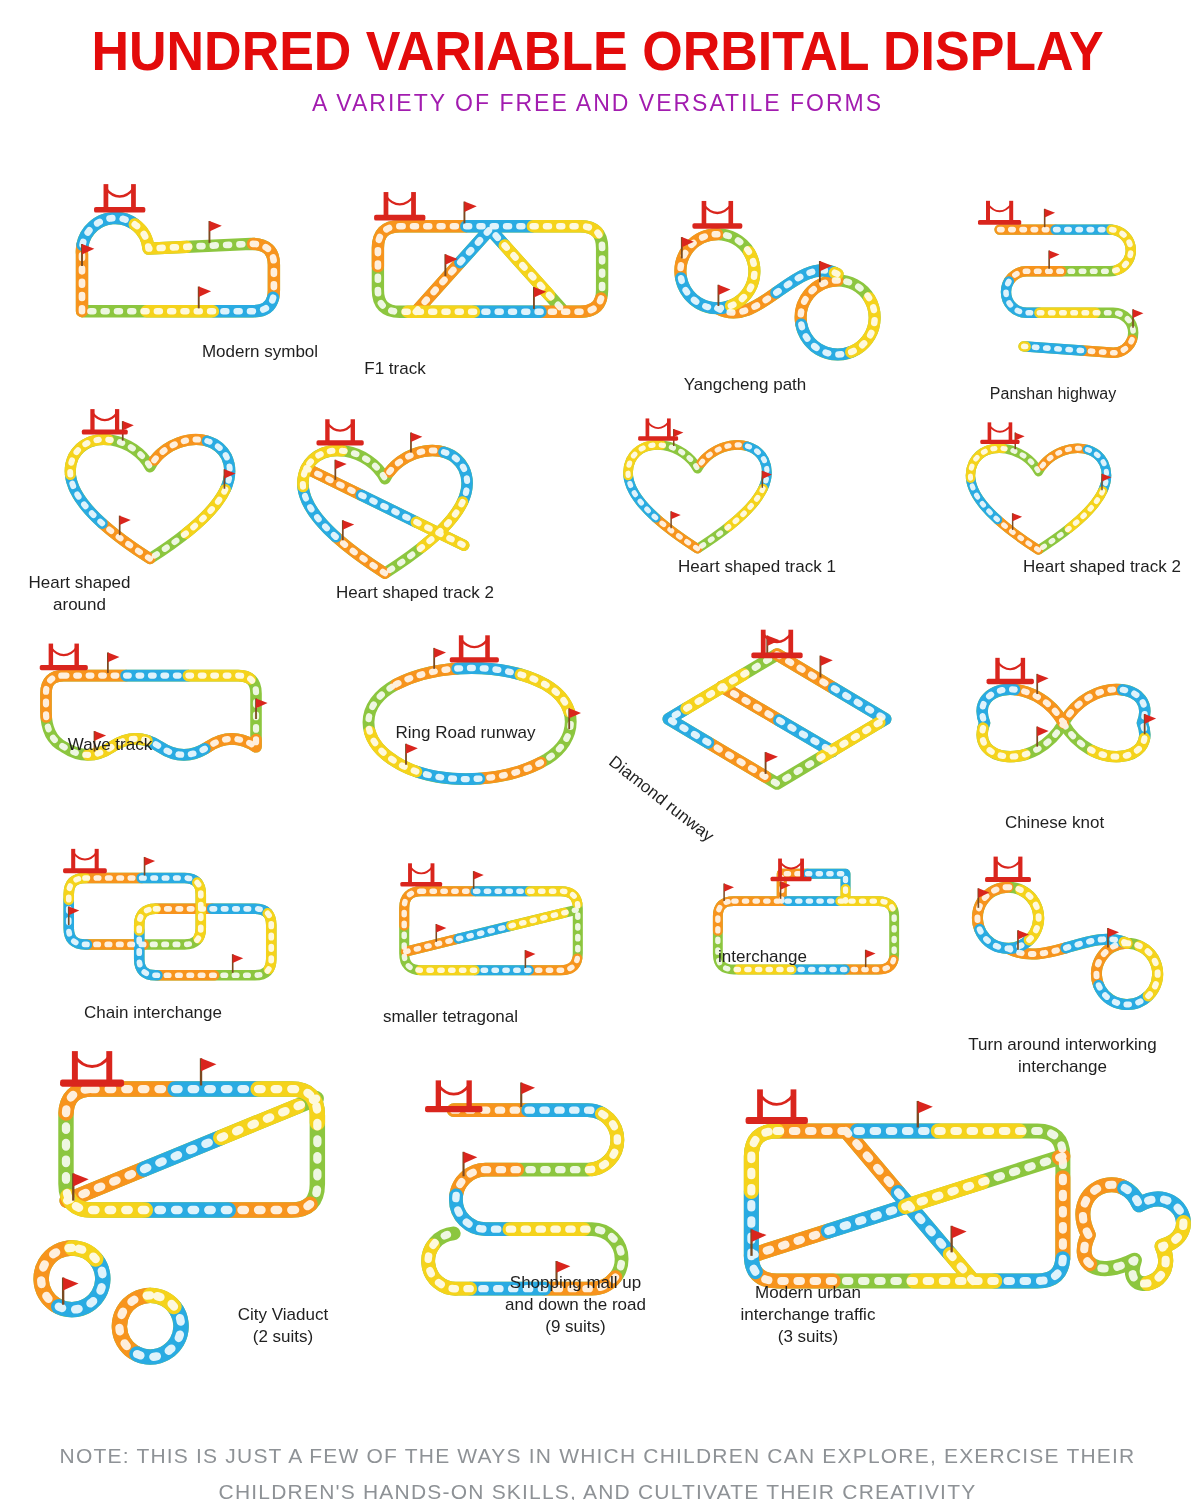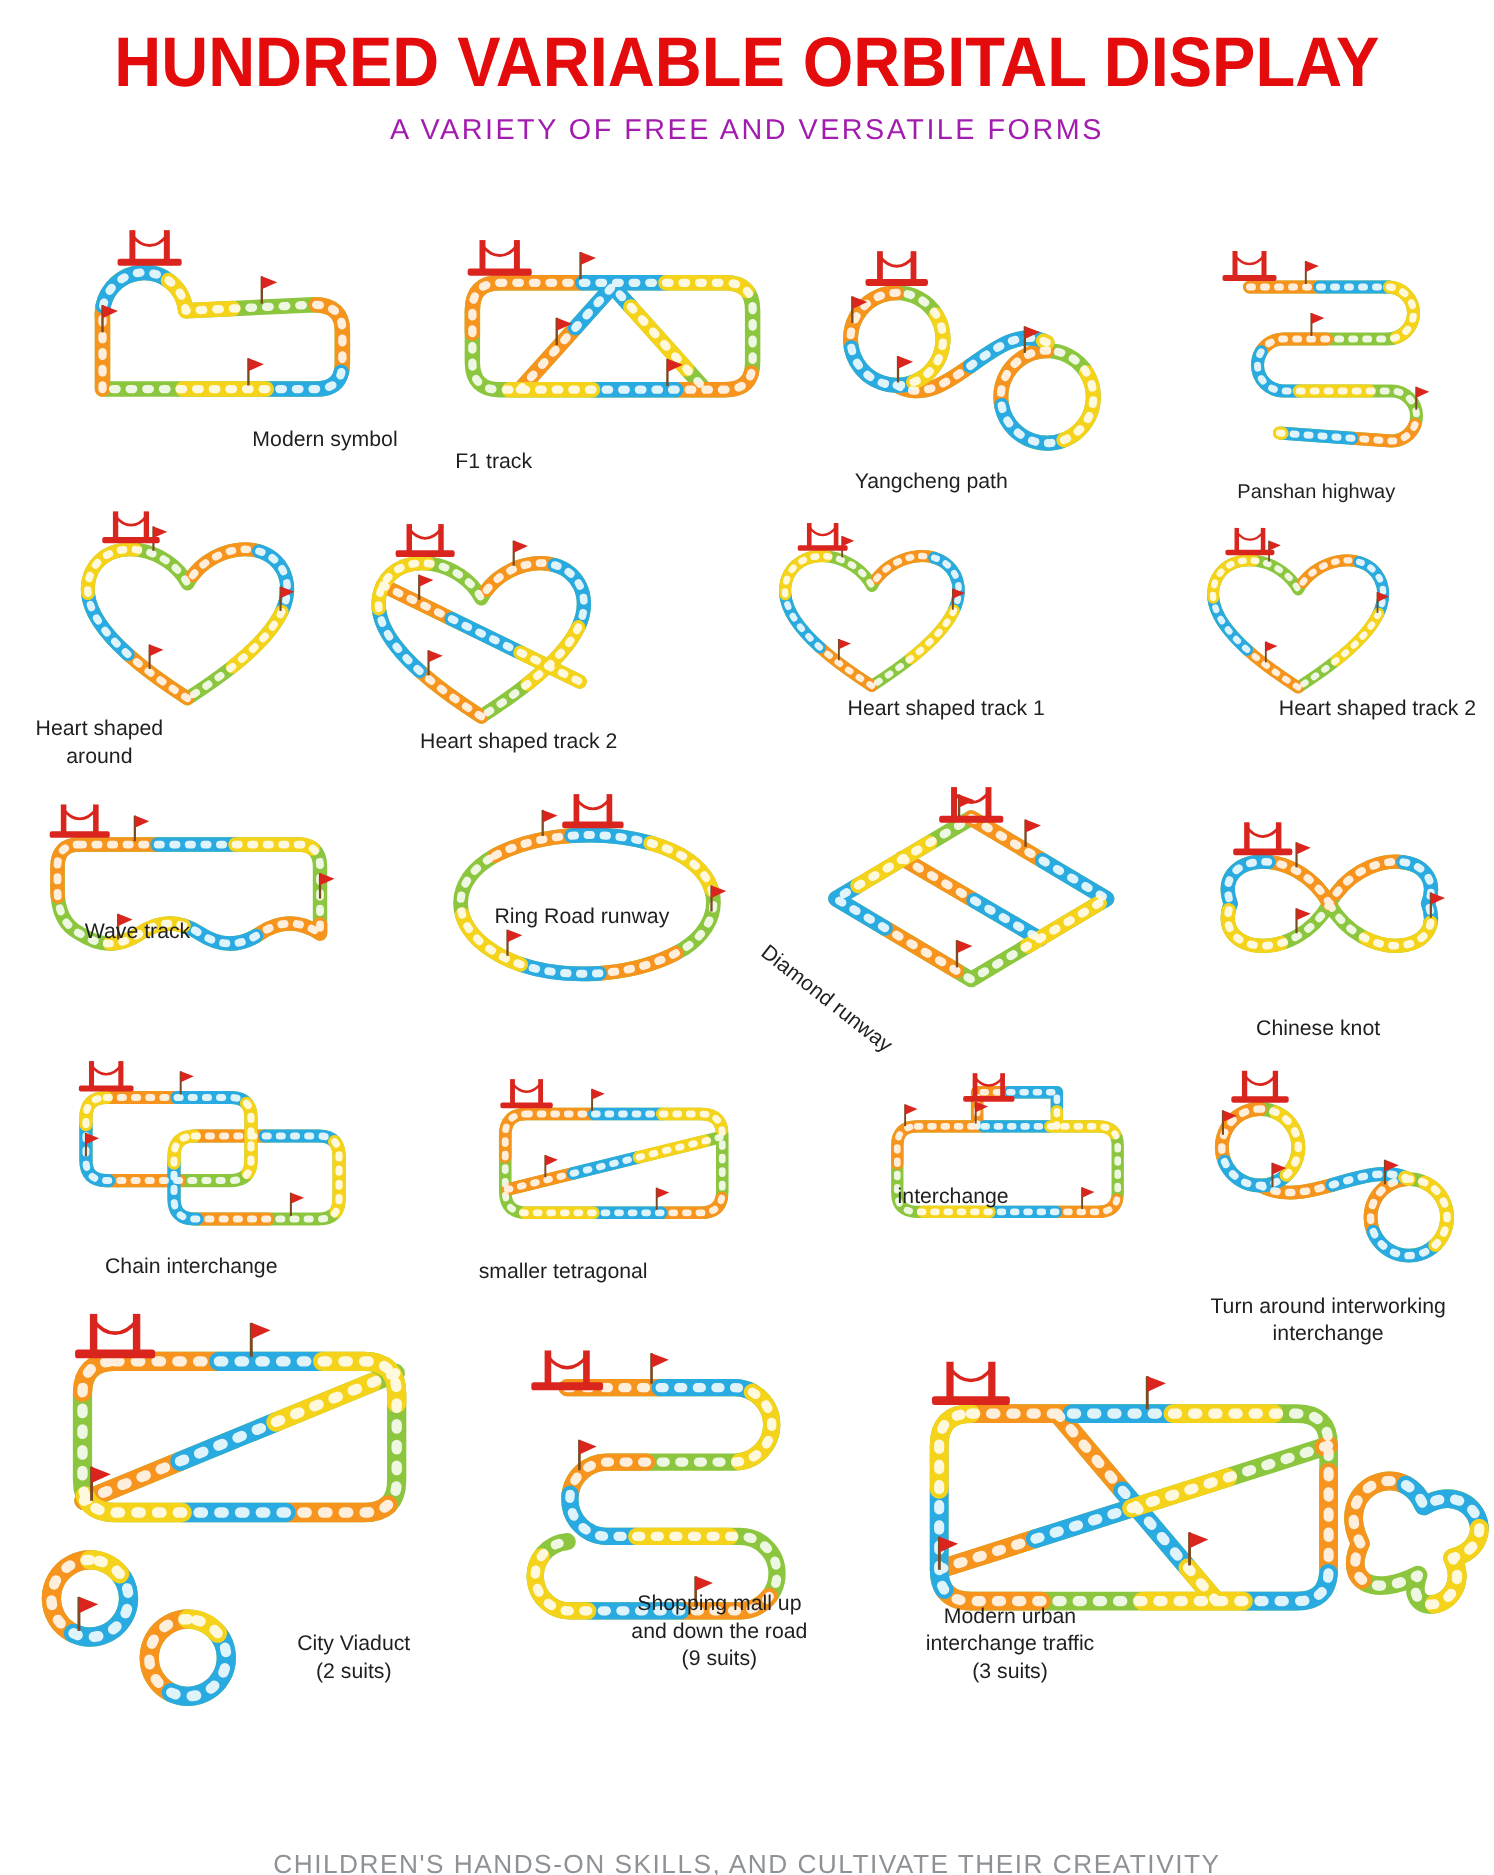--- a/index.html
+++ b/index.html
@@ -530,14 +530,15 @@
 interchange</div>
   <div class="label" style="left:198px;top:1288px;width:170px">City Viaduct
 (2 suits)</div>
   <div class="label" style="left:478px;top:1256px;width:195px">Shopping mall up
 and down the road
 (9 suits)</div>
   <div class="label" style="left:718px;top:1266px;width:180px">Modern urban
 interchange traffic
 (3 suits)</div>
 
+  <div class="note" style="top:1428px">NOTE: THIS IS JUST A FEW OF THE WAYS IN WHICH CHILDREN CAN EXPLORE, EXERCISE THEIR</div>
   <div class="note" style="top:1464px">CHILDREN'S HANDS-ON SKILLS, AND CULTIVATE THEIR CREATIVITY</div>
 </div>
 
 </body></html>

